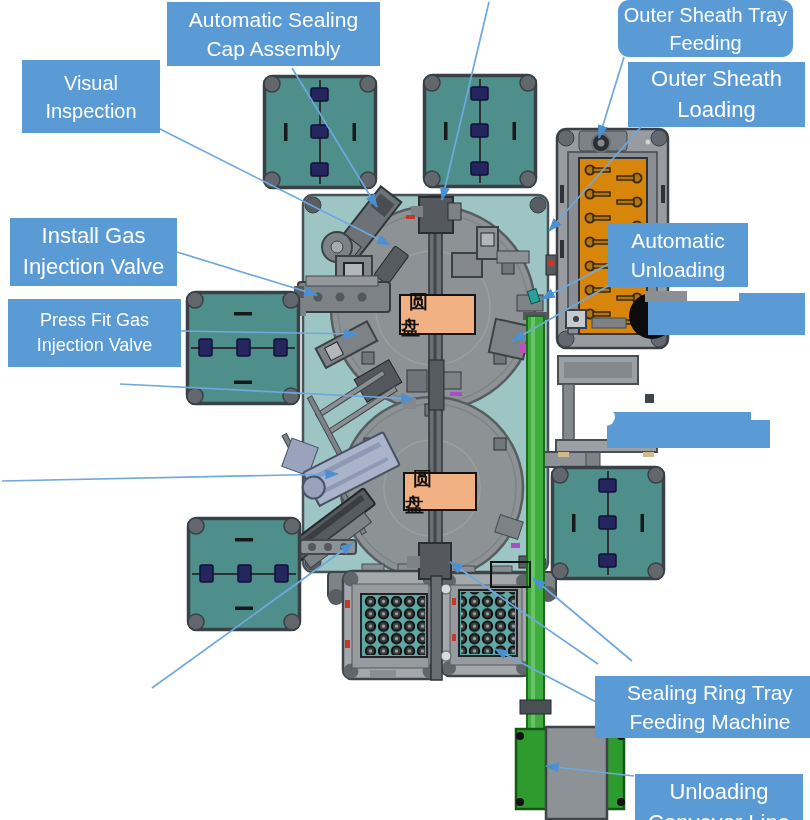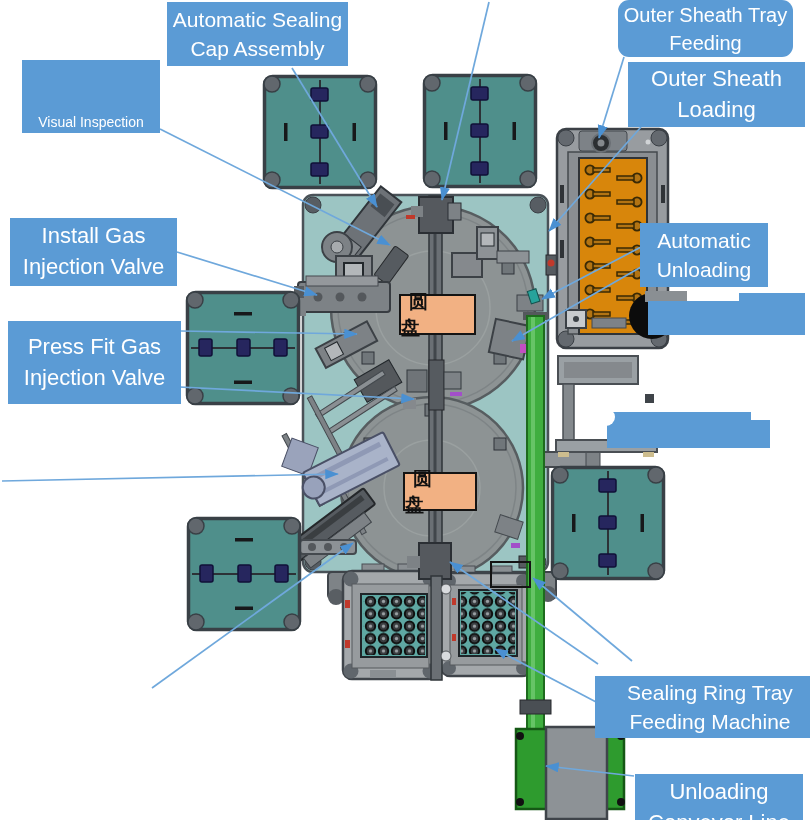--- a/index.html
+++ b/index.html
@@ -1,27 +1,27 @@
 <!DOCTYPE html>
 <html><head>
 <meta charset="utf-8">
 <style>
   html,body{margin:0;padding:0;background:#ffffff;}
   .stage{position:relative;width:810px;height:820px;background:#ffffff;overflow:hidden;
          font-family:"Liberation Sans",sans-serif;}
   .stage svg.machine{position:absolute;left:0;top:0;}
   .callout{position:absolute;background:#5B9BD5;color:#ffffff;display:flex;align-items:center;
            justify-content:center;text-align:center;font-size:21px;line-height:1.4;z-index:5;}
-  .co-asca{left:167px;top:2px;width:181px;height:64px;}
-  .co-vi  {left:22px;top:60px;width:138px;height:73px;font-size:14px;align-items:flex-end;}
+  .co-asca{left:167px;top:2px;width:213px;height:64px;}
+  .co-vi  {left:22px;top:60px;width:138px;height:73px;font-size:20px;}
   .co-ostf{left:618px;top:0;width:175px;height:57px;font-size:20px;border-radius:11px;}
   .co-osl {left:628px;top:62px;width:177px;height:65px;font-size:22px;}
   .co-igv {left:10px;top:218px;width:167px;height:68px;font-size:22px;}
-  .co-pfgv{left:8px;top:299px;width:173px;height:83px;font-size:22px;margin-top:22px;}
-  .co-au  {left:640px;top:223px;width:128px;height:64px;}
+  .co-pfgv{left:8px;top:299px;width:173px;height:68px;font-size:18px;}
+  .co-au  {left:608px;top:223px;width:140px;height:64px;}
   .co-srtf{left:595px;top:676px;width:230px;height:62px;}
   .co-ucl {left:635px;top:742px;width:168px;height:68px;font-size:22px;margin-top:32px;}
   .disc{position:absolute;background:#F2B183;border:2px solid #141414;color:#111;display:flex;
         align-items:center;justify-content:flex-end;font-size:19px;font-weight:bold;
         letter-spacing:8px;text-indent:8px;z-index:4;}
   .disc-1{left:399px;top:294px;width:73px;height:37px;}
   .disc-2{left:403px;top:472px;width:70px;height:35px;}
 </style>
 </head>
 <body>

